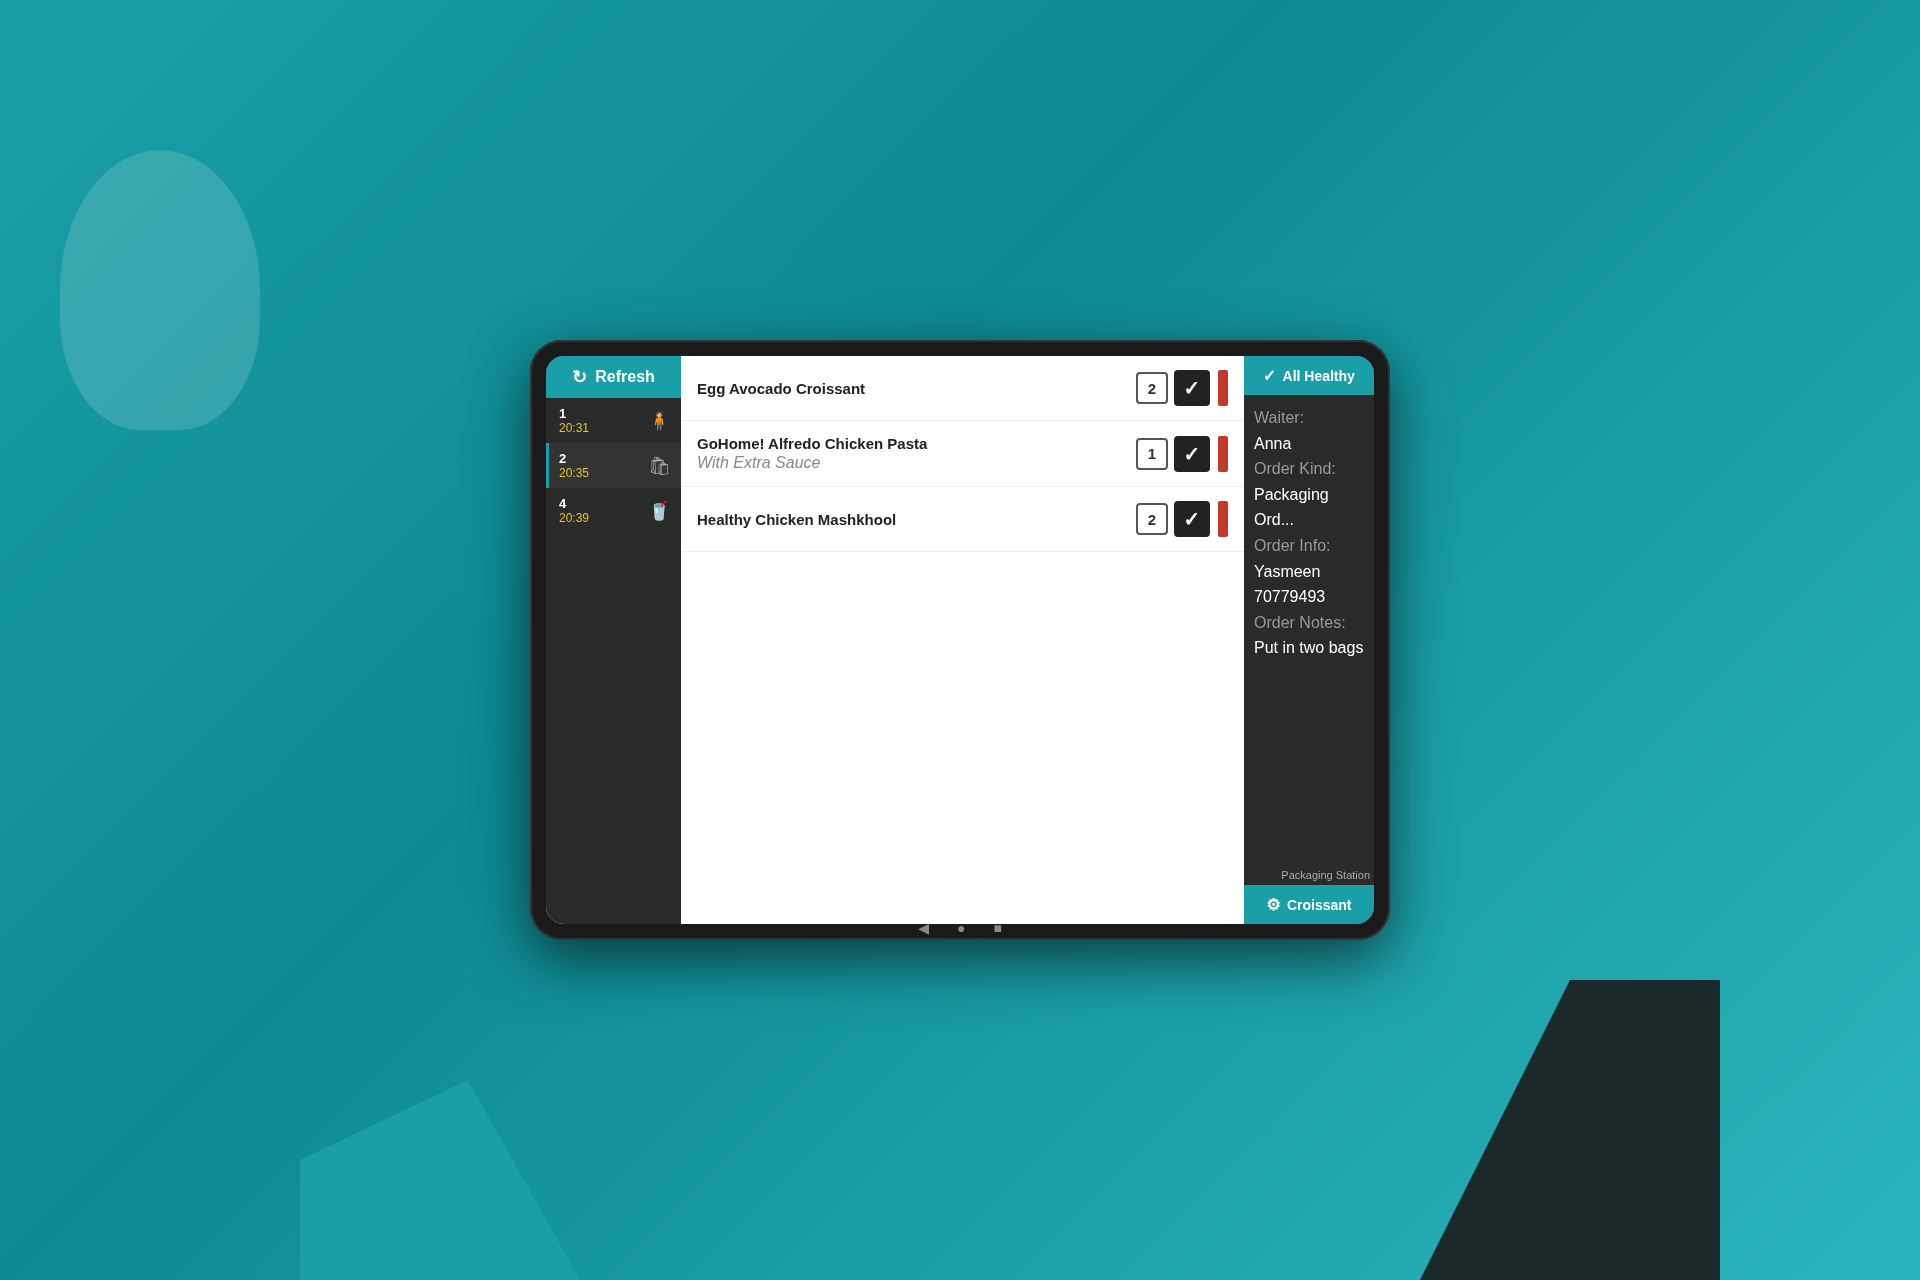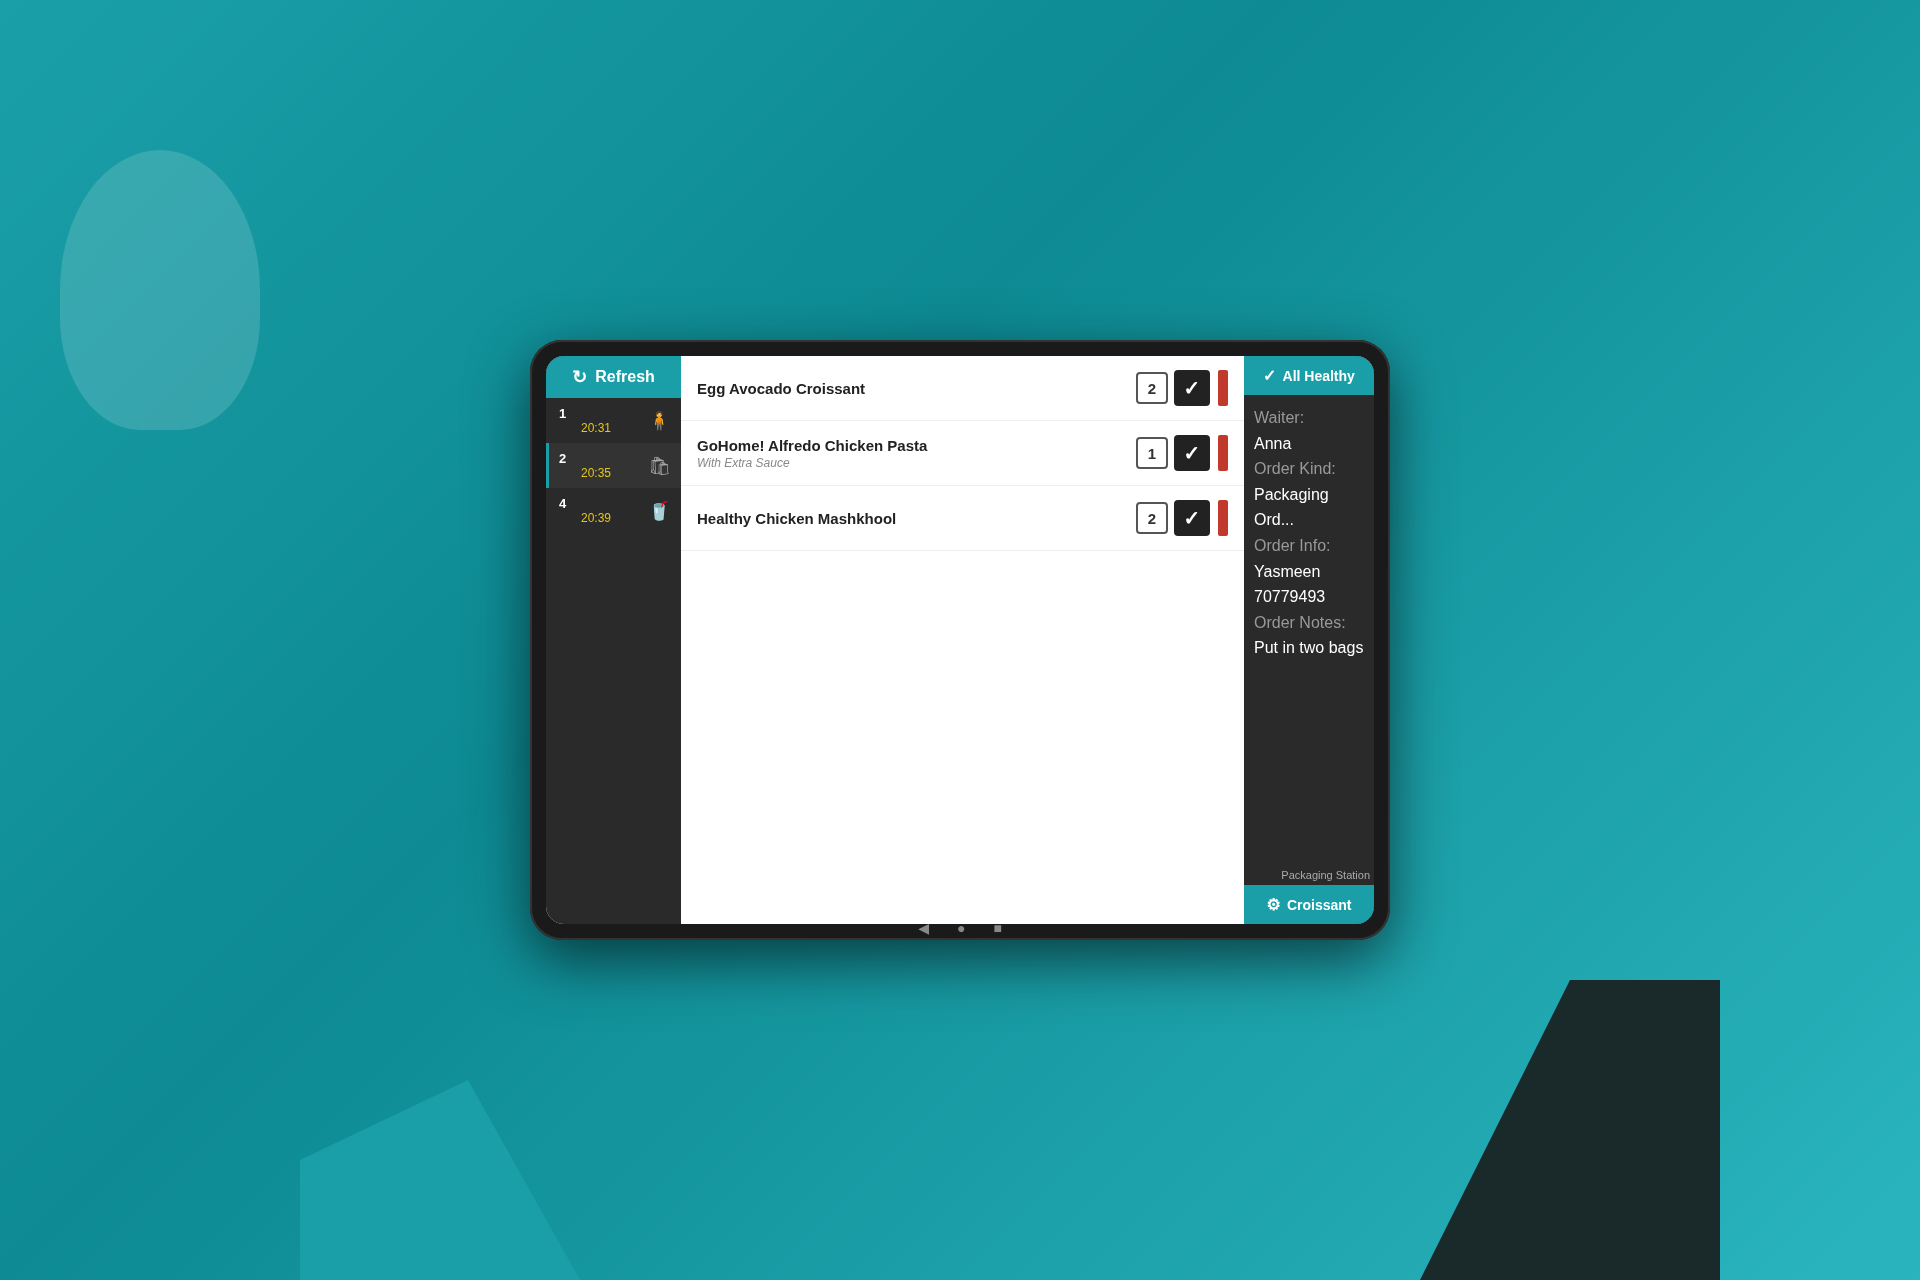--- a/index.html
+++ b/index.html
@@ -123,21 +123,20 @@
 
     .order-number {
       color: #fff;
       font-size: 13px;
       font-weight: 600;
     }
 
     .order-time {
       color: #e6c619;
       font-size: 12px;
-      margin-left: 22px;
     }
 
     .order-icon {
       color: #aaa;
       font-size: 18px;
       margin-left: 4px;
     }
 
     
     .center-content {
@@ -166,21 +165,21 @@
       flex: 1;
     }
 
     .food-item-title {
       font-size: 15px;
       font-weight: 600;
       color: #222;
     }
 
     .food-item-subtitle {
-      font-size: 12px;
+      font-size: 16px;
       color: #888;
       margin-top: 2px;
       font-style: italic;
     }
 
     .food-item-controls {
       display: flex;
       align-items: center;
       gap: 6px;
     }

